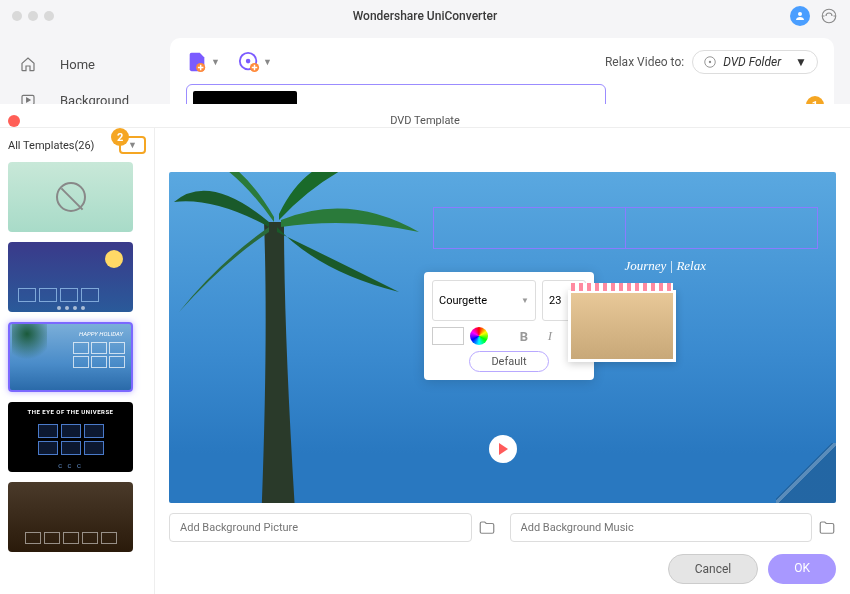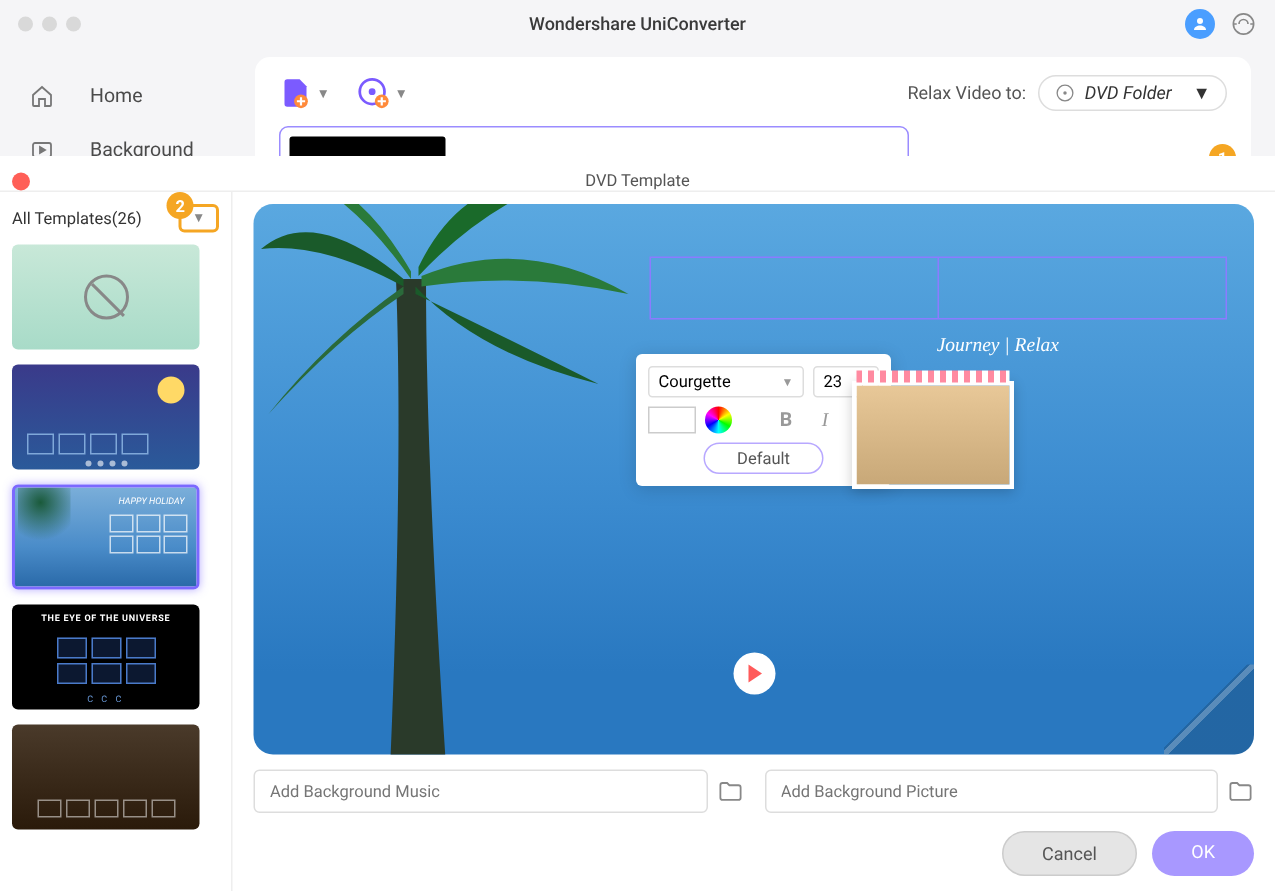--- a/index.html
+++ b/index.html
@@ -57,29 +57,29 @@
     .t3 .bxs span { height:12px; border:1px solid rgba(255,255,255,.7); }
     .t4 { background:#000; }
     .t4 .txt { position:absolute; top:6px; width:100%; text-align:center; font-size:6px; color:#fff; font-weight:bold; letter-spacing:.5px; }
     .t4 .grid { position:absolute; top:22px; left:50%; transform:translateX(-50%); display:grid; grid-template-columns:repeat(3,20px); gap:3px; }
     .t4 .grid span { height:14px; border:1px solid #4a7ac9; background:rgba(40,80,160,.3); }
     .t4 .ccc { position:absolute; bottom:3px; width:100%; text-align:center; font-size:6px; color:#6a9ad9; letter-spacing:2px; }
     .t5 { background:linear-gradient(#4a3a2a,#2a1a0a); }
     .t5-bxs { position:absolute; bottom:8px; left:50%; transform:translateX(-50%); display:flex; gap:3px; }
     .t5-bxs span { width:16px; height:12px; border:1px solid rgba(255,255,255,.5); }
     .editor { flex:1; padding:8px 14px 10px 14px; display:flex; flex-direction:column; }
-    .canvas { flex:1; background:linear-gradient(180deg,#5aa8e0 0%,#3a8acf 55%,#2978c0 85%); border-radius:13px; position:relative; overflow:hidden; }
+    .canvas { flex:1; background:linear-gradient(180deg,#5aa8e0 0%,#3a8acf 55%,#2978c0 85%); border-radius:2px; position:relative; overflow:hidden;margin-top:36px; }
     .palm-big { position:absolute; left:0; top:-20px; width:280px; height:420px; }
     .textbox { position:absolute; top:35px; right:18px; width:385px; height:42px; border:1px solid #8b7bff; display:flex; }
     .textbox .half { flex:1; border-right:1px solid #8b7bff; }
     .textbox .half:last-child { border-right:none; }
     .subtitle { position:absolute; top:86px; right:130px; font-size:13px; color:#fff; font-style:italic; font-family:cursive; }
     .text-toolbar { position:absolute; top:100px; left:255px; width:170px; background:#fff; border-radius:4px; box-shadow:0 2px 12px rgba(0,0,0,.15); padding:8px; }
     .tt-row { display:flex; gap:6px; align-items:center; margin-bottom:6px; }
-    .tt-sel { border:1px solid #ddd; border-radius:3px; padding:3px 6px; font-size:11px; display:flex; align-items:center; justify-content:space-between; cursor:pointer; }
+    .tt-sel { border:1px solid #ddd; border-radius:3px; padding:13px 6px; font-size:11px; display:flex; align-items:center; justify-content:space-between; cursor:pointer; }
     .font-sel { flex:1; }
     .size-sel { width:44px; }
     .color-sw { width:32px; height:18px; border:1px solid #ccc; background:#fff; cursor:pointer; }
     .color-pk { width:18px; height:18px; border-radius:50%; background:conic-gradient(red,yellow,lime,cyan,blue,magenta,red); cursor:pointer; }
     .fmt-btn { width:20px; font-size:13px; color:#999; text-align:center; cursor:pointer; }
     .fmt-b { font-weight:bold; }
     .fmt-i { font-style:italic; font-family:serif; }
     .fmt-u { text-decoration:underline; font-family:serif; }
     .default-btn { width:80px; margin:2px auto 0; border:1px solid #b8a8ff; border-radius:11px; padding:3px 0; font-size:11px; color:#555; text-align:center; cursor:pointer; }
     .preview-img { position:absolute; top:118px; right:160px; width:108px; height:72px; background:linear-gradient(#e8c898,#c8a878); border:3px solid #fff; box-shadow:0 2px 8px rgba(0,0,0,.2); }
@@ -288,31 +288,31 @@
             <div class="fmt-btn fmt-u">U</div>
           </div>
           <div class="default-btn">Default</div>
         </div>
         <div class="preview-img"></div>
         <div class="play-btn"></div>
         <div class="corner"></div>
       </div>
       <div class="inputs">
         <div class="input-grp">
+          <input class="txt-in" placeholder="Add Background Picture" style="">
+          <svg class="folder-ic" viewBox="0 0 24 24" fill="none" stroke="currentColor" stroke-width="1.6">
+              <path d="M3 6a2 2 0 012-2h4l2 2h8a2 2 0 012 2v9a2 2 0 01-2 2H5a2 2 0 01-2-2z"></path>
+            </svg>
+        </div>
+        <div class="input-grp">
           <input class="txt-in" placeholder="Add Background Music" style="">
           <svg class="folder-ic" viewBox="0 0 24 24" fill="none" stroke="currentColor" stroke-width="1.6">
               <path d="M3 6a2 2 0 012-2h4l2 2h8a2 2 0 012 2v9a2 2 0 01-2 2H5a2 2 0 01-2-2z"></path>
             </svg>
         </div>
-        <div class="input-grp">
-          <input class="txt-in" placeholder="Add Background Picture" style="">
-          <svg class="folder-ic" viewBox="0 0 24 24" fill="none" stroke="currentColor" stroke-width="1.6">
-              <path d="M3 6a2 2 0 012-2h4l2 2h8a2 2 0 012 2v9a2 2 0 01-2 2H5a2 2 0 01-2-2z"></path>
-            </svg>
-        </div>
       </div>
       <div class="btns">
         <div class="btn btn-cancel">Cancel</div>
         <div class="btn btn-ok">OK</div>
       </div>
     </div>
   </div>
 </div>
 
 </body></html>

